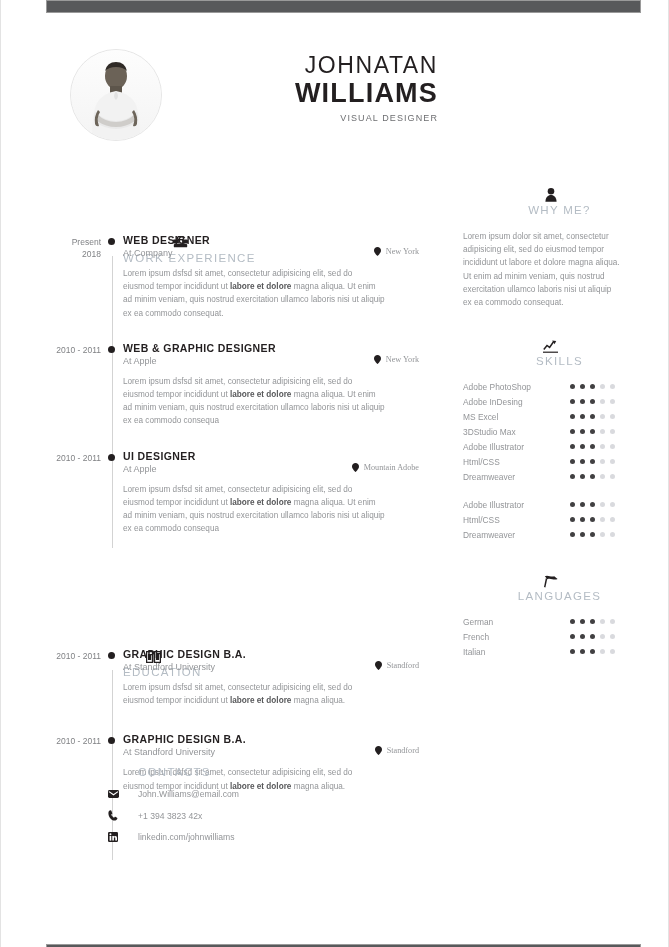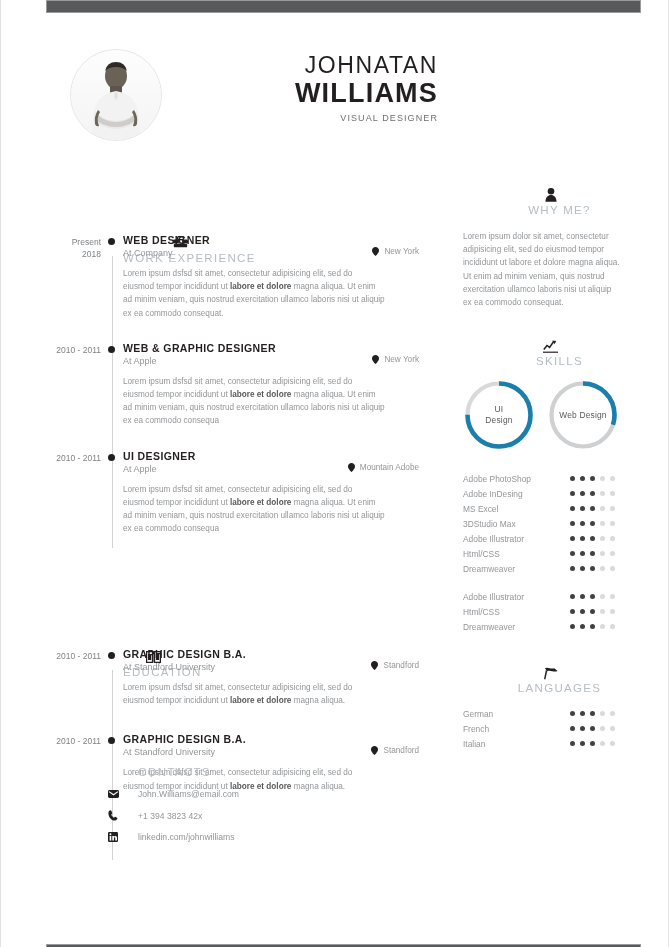--- a/index.html
+++ b/index.html
@@ -189,20 +189,21 @@
   .entry .place {
     position: absolute;
     right: 22px;
     top: 13px;
     font-size: 8.2px;
     color: #939598;
     white-space: nowrap;
     display: flex;
     align-items: flex-start;
     gap: 5px;
+    font-family: Liberation Serif, serif;
   }
   .entry .place .pin { color: #231f20; display: flex; }
 
   
   .contacts {
     position: absolute;
     left: 0;
     top: 766px;
     width: 440px;
   }
@@ -545,46 +546,20 @@
         <span class="sec-icon">
           <svg width="15" height="13" viewBox="0 0 15 13">
             <polyline points="0.8,9.5 4,5.5 6.6,7.4 10.5,1.8" fill="none" stroke="#231f20" stroke-width="1.5"></polyline>
             <polygon points="9.2,0.6 13.2,0.9 11.6,4.2" fill="#231f20"></polygon>
             <line x1="0" y1="12.2" x2="15" y2="12.2" stroke="#231f20" stroke-width="1.2"></line>
           </svg>
         </span>
         <span class="sec-title">SKILLS</span>
       </div>
 
-      <div class="rings">
-        <div class="ring">
-          <svg width="72" height="72" viewBox="0 0 72 72">
-            <circle cx="36" cy="36" r="31.5" fill="none" stroke="#d8d9db" stroke-width="4.2"></circle>
-            <circle id="ring0-arc" cx="36" cy="36" r="31.5" fill="none" stroke="#1a7fad" stroke-width="4.6" stroke-dasharray="148.44 49.48" transform="rotate(-90 36 36)"></circle>
-          </svg>
-          <div class="ring-label">
-            <div>
-              <div>UI</div>
-              <div>Design</div>
-            </div>
-          </div>
-        </div>
-
-        <div class="ring">
-          <svg width="72" height="72" viewBox="0 0 72 72">
-            <circle cx="36" cy="36" r="31.5" fill="none" stroke="#cfd0d2" stroke-width="4.2"></circle>
-            <circle id="ring1-arc" cx="36" cy="36" r="31.5" fill="none" stroke="#1a7fad" stroke-width="4.6" stroke-dasharray="59.38 138.54" transform="rotate(-90 36 36)"></circle>
-          </svg>
-          <div class="ring-label">
-            <div>
-              <div>Web Design</div>
-            </div>
-          </div>
-        </div>
-      </div>
 
       <div class="rate-list" id="skills-group-one">
           <div class="rate-row">
             <span class="r-label">Adobe PhotoShop</span>
             <span class="dots">
               <i class="on"></i>
               <i class="on"></i>
               <i class="on"></i>
               <i></i>
               <i></i>

